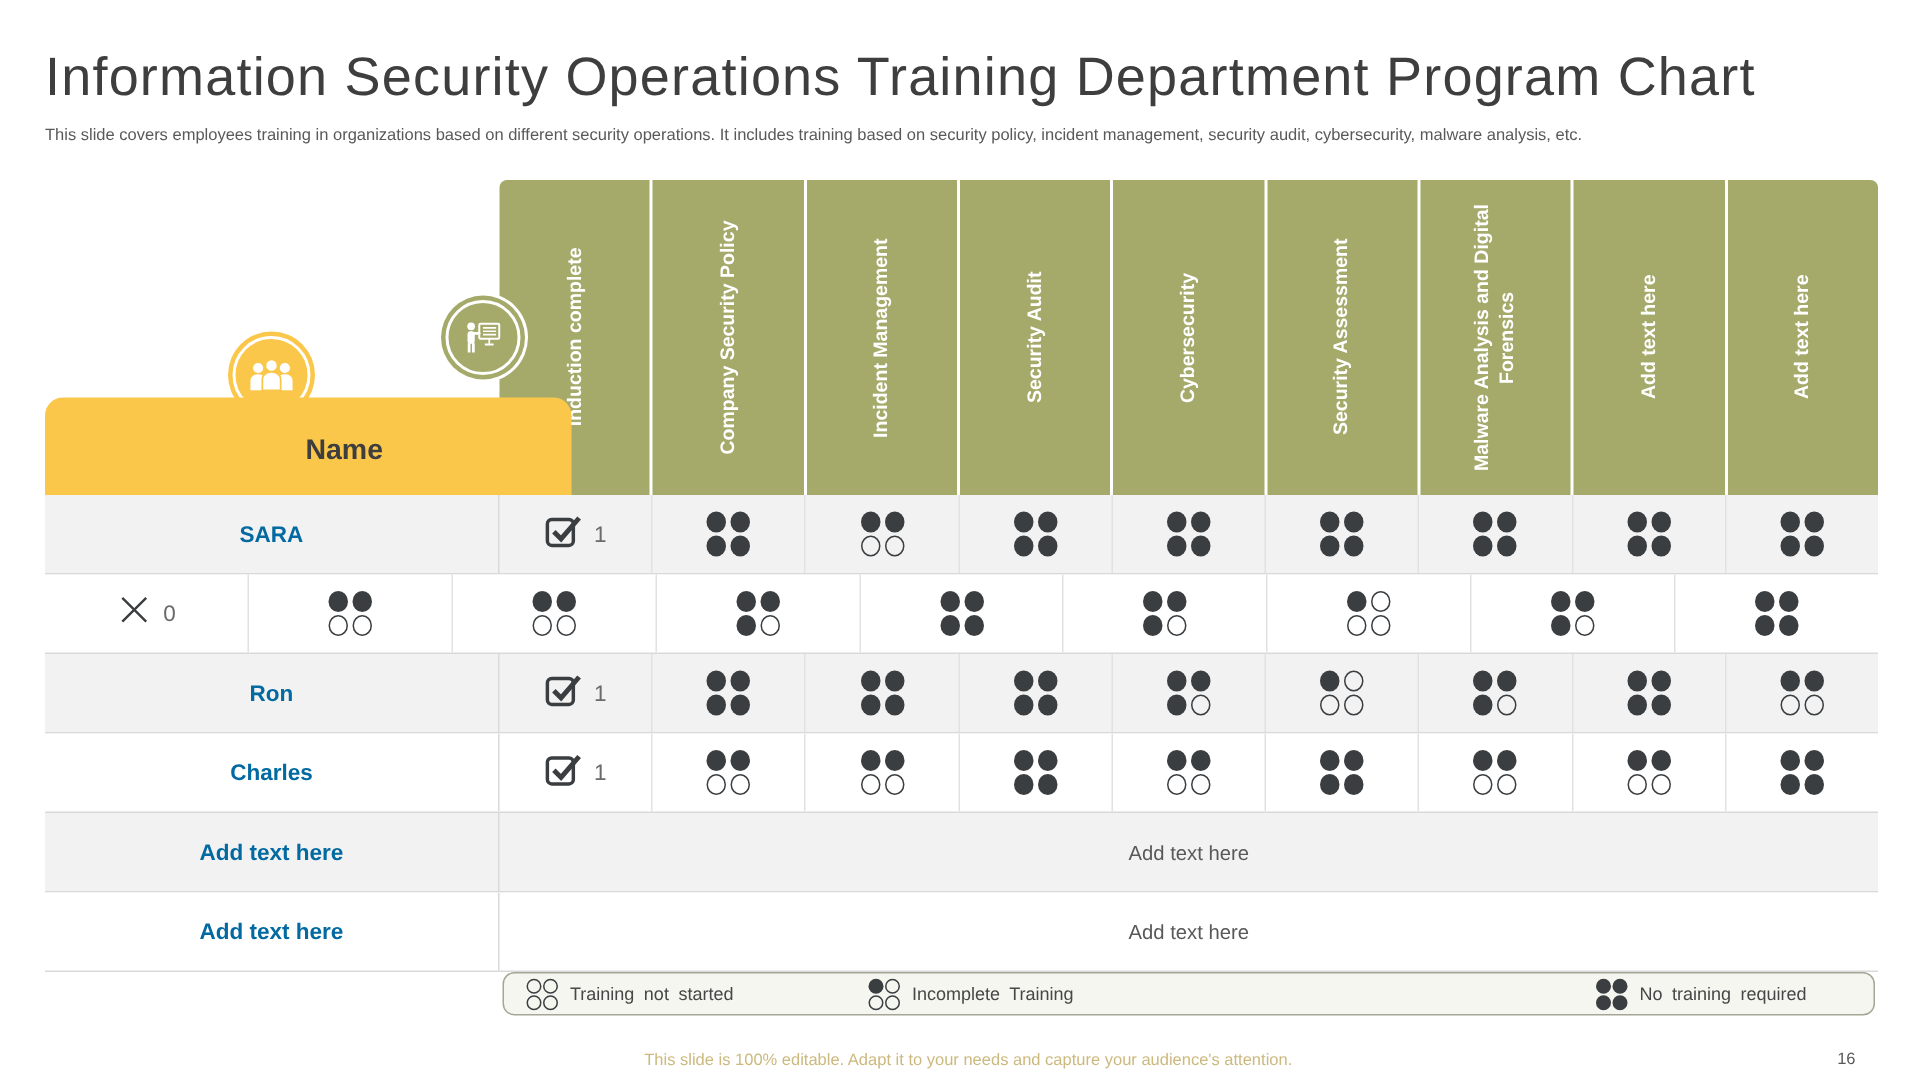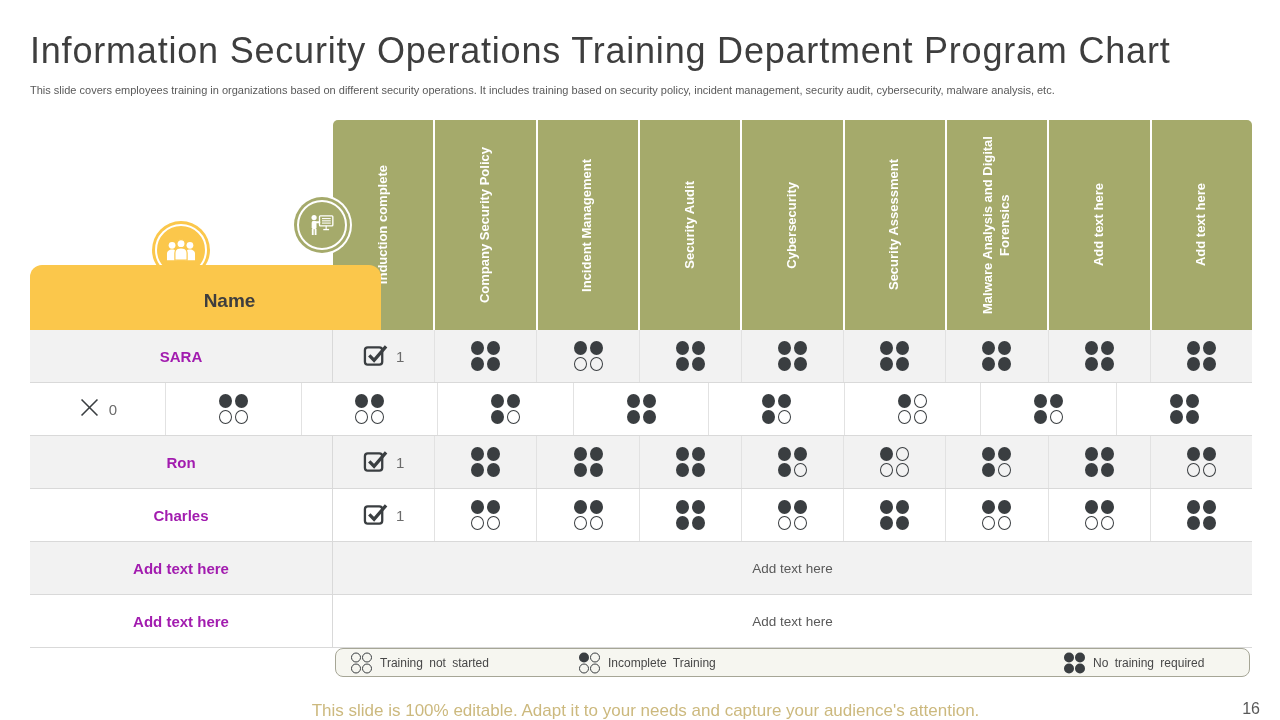--- a/index.html
+++ b/index.html
@@ -46,21 +46,21 @@
   }
   .people-badge { left:152px; top:221px; width:58px; height:58px; background:#fbc74b; }
   .presenter-badge { left:294px; top:197px; width:56px; height:56px; background:#a5aa6b; box-shadow:0 0 0 2px #ffffff; }
 
   
   .rows { position:absolute; left:30px; top:330px; width:1222px; }
   .row { display:flex; height:52px; border-bottom:1px solid #d9d9d9; background:#ffffff; }
   .row.alt { background:#f2f2f2; }
   .cell-name {
     width:303px; flex:0 0 303px; display:flex; align-items:center; justify-content:center;
-    font-weight:bold; font-size:15px; color:#a21caf;
+    font-weight:bold; font-size:15px; color:#0369a1;
     border-right:1px solid #d9d9d9; box-sizing:border-box;
   }
   .cell {
     flex:1; display:flex; align-items:center; justify-content:center;
     border-right:1px solid #e2e2e2; box-sizing:border-box;
   }
   .cell:last-child { border-right:none; }
   .cell-merged {
     flex:1; display:flex; align-items:center; justify-content:center;
     font-size:13.5px; color:#595959;
@@ -78,22 +78,22 @@
   .dots.sm .dot.e { border-width:1.4px; }
 
   
   .legend {
     position:absolute; left:335px; top:648px; width:915px; height:29px;
     background:#f6f6f0; border:1px solid #a6a696; border-radius:8px; box-sizing:border-box;
   }
   .legend-item { position:absolute; top:50%; transform:translateY(-50%); display:flex; align-items:center; gap:8px; }
   .legend-item span { font-size:12px; color:#474747; word-spacing:3px; white-space:nowrap; }
 
-  .footer { position:absolute; left:11px; right:0; top:701px; text-align:center; font-size:17px; color:#ccb97e; }
-  .page-num { position:absolute; right:20px; top:700px; font-size:16px; color:#595959; }
+  .footer { position:absolute; left:11px; right:0; top:701px; text-align:center; font-size:11px; color:#ccb97e; }
+  .page-num { position:absolute; right:43px; top:700px; font-size:11px; color:#595959; }
 </style>
 </head>
 <body>
 
 <div class="slide">
 
   <div class="title">Information Security Operations Training Department Program Chart</div>
   <div class="subtitle">This slide covers employees training in organizations based on different security operations. It includes training based on security policy, incident management, security audit, cybersecurity, malware analysis, etc.</div>
 
   <div class="col-headers" id="col-headers">

